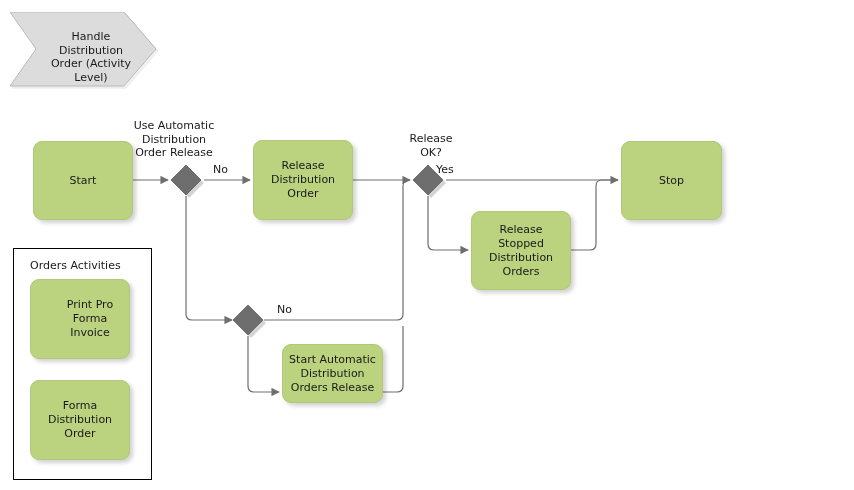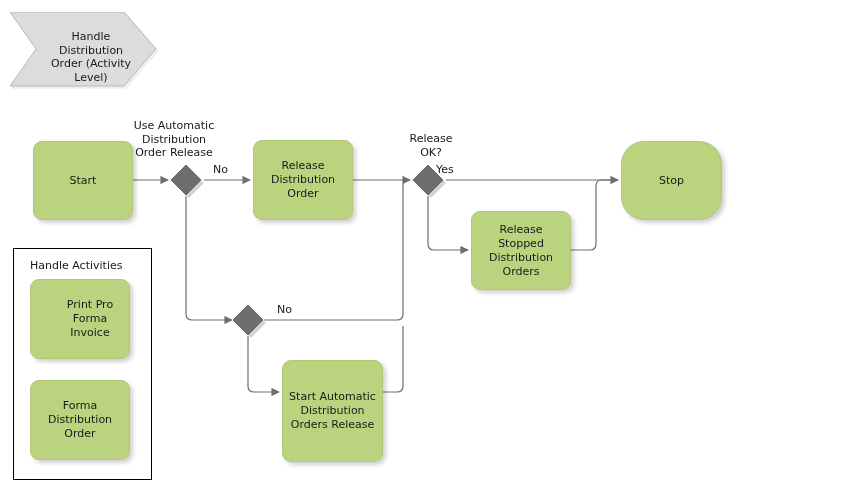--- a/index.html
+++ b/index.html
@@ -157,27 +157,27 @@
 Order</span>
   </div>
 
   <div class="node" style="left:471px; top:211px; width:100px; height:79px;">
     <span class="label">Release
 Stopped
 Distribution
 Orders</span>
   </div>
 
-  <div class="node" style="left:282px; top:360px; width:101px; height:102px;">
+  <div class="node" style="left:282px; top:344px; width:101px; height:59px;">
     <span class="label">Start Automatic
 Distribution
 Orders Release</span>
   </div>
 
-  <div class="node" style="left:621px; top:141px; width:101px; height:79px;border-radius:23px;">
+  <div class="node" style="left:621px; top:141px; width:101px; height:79px;">
     <span class="label">Stop</span>
   </div>
 
   <div class="diamond" style="left:171px; top:165px;">
     <svg width="34" height="34" viewBox="0 0 34 34" xmlns="http://www.w3.org/2000/svg">
       <polygon points="15,0 30,15 15,30 0,15" fill="#6e6e6e" transform="translate(3,3)" opacity="0.3"></polygon>
       <polygon points="15,0 30,15 15,30 0,15" fill="#6e6e6e" stroke="#5a5a5a" stroke-width="0.8"></polygon>
     </svg>
   </div>
 
@@ -204,21 +204,21 @@
 OK?</div>
 
   <div class="edge-label" style="left:213px; top:163px;">No</div>
 
   <div class="edge-label" style="left:277px; top:303px;">No</div>
 
   <div class="edge-label" style="left:436px; top:163px;">Yes</div>
 
   <div class="frame" style="left:13px; top:248px; width:139px; height:232px;"></div>
 
-  <div class="frame-title" style="left:30px; top:259px;">Handle Activities</div>
+  <div class="frame-title" style="left:30px; top:259px;">Orders Activities</div>
 
   <div class="node" style="left:30px; top:279px; width:100px; height:80px;padding-left:20px;">
     <span class="label">Print Pro Forma
 Invoice</span>
   </div>
 
   <div class="node" style="left:30px; top:380px; width:100px; height:80px;">
     <span class="label">Forma
 Distribution
 Order</span>

